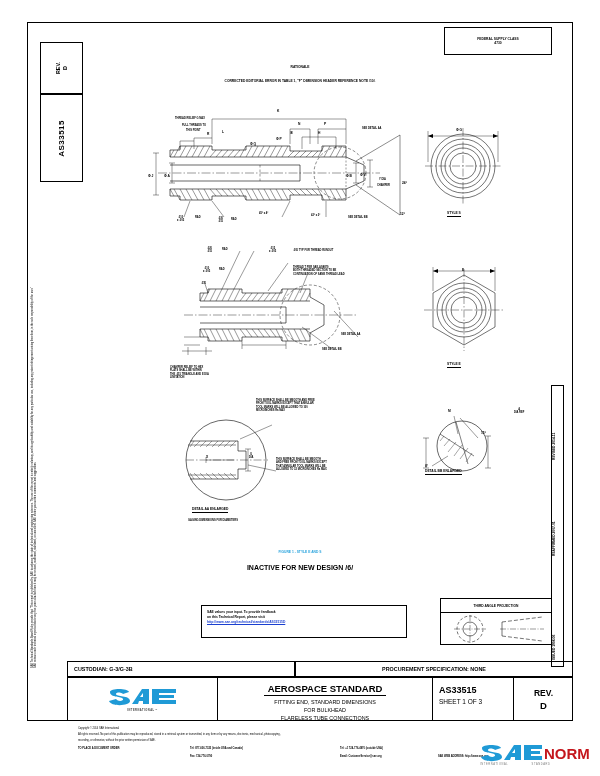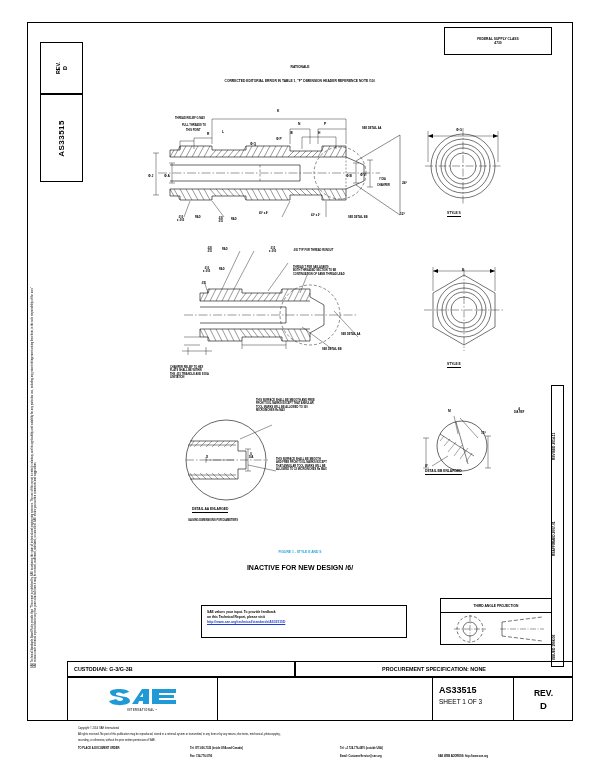--- a/index.html
+++ b/index.html
@@ -330,20 +330,28 @@
 
   <div class="abs ctr" style="left:68px;top:678px;width:149px;height:43px;flex-direction:column;">
     <svg width="70" height="22" viewBox="0 0 70 22">
       <path d="M2 6 C2 2, 20 2, 21 6 L15 8 C13 6, 8 6, 8 8 C8 11, 22 9, 22 15 C22 20, 3 21, 1 15 L8 13 C10 16, 16 15, 15 13 C14 10, 2 12, 2 6 Z" fill="#1f9ad6"></path>
       <path d="M24 18 L34 3 L41 3 L41 18 L35 18 L35 15 L31 15 L30 18 Z M32 11 L35 11 L35 7 Z" fill="#1f9ad6"></path>
       <path d="M44 3 L68 3 L68 7 L51 7 L51 9 L66 9 L66 12 L51 12 L51 14 L68 14 L68 18 L44 18 Z" fill="#1f9ad6"></path>
     </svg>
     <div class="tiny b" style="color:#3b3b3b;letter-spacing:0.5px;margin-top:1px;">INTERNATIONAL™</div>
   </div>
 
+  <div class="abs" style="left:218px;top:678px;width:214px;height:43px;text-align:center;">
+    <div class="b" style="font-size:9.5px;margin-top:3px;border-bottom:1px solid #000;display:inline-block;padding:0 4px 1px 4px;">AEROSPACE STANDARD</div>
+    <div class="md" style="margin-top:3px;line-height:1.45;">
+      <div>FITTING END, STANDARD DIMENSIONS</div>
+      <div>FOR BULKHEAD</div>
+      <div>FLARELESS TUBE CONNECTIONS</div>
+    </div>
+  </div>
 
   <div class="abs" style="left:433px;top:678px;width:80px;height:43px;padding-left:6px;box-sizing:border-box;">
     <div class="b" style="font-size:9px;margin-top:7px;">AS33515</div>
     <div style="font-size:6.5px;margin-top:3px;">SHEET 1 OF 3</div>
   </div>
 
   <div class="abs ctr" style="left:514px;top:678px;width:59px;height:43px;flex-direction:column;">
     <div class="b" style="font-size:8.5px;">REV.</div>
     <div class="b" style="font-size:9.5px;margin-top:2px;">D</div>
   </div>
@@ -351,14 +359,26 @@
   <div class="abs tiny" style="left:78px;top:727px;">Copyright © 2014 SAE International</div>
   <div class="abs tiny" style="left:78px;top:733px;">All rights reserved. No part of this publication may be reproduced, stored in a retrieval system or transmitted, in any form or by any means, electronic, mechanical, photocopying,</div>
   <div class="abs tiny" style="left:78px;top:739px;">recording, or otherwise, without the prior written permission of SAE.</div>
   <div class="abs tiny b" style="left:78px;top:747px;">TO PLACE A DOCUMENT ORDER:</div>
   <div class="abs tiny b" style="left:190px;top:747px;">Tel: 877-606-7323 (inside USA and Canada)</div>
   <div class="abs tiny b" style="left:190px;top:755px;">Fax: 724-776-0790</div>
   <div class="abs tiny b" style="left:340px;top:747px;">Tel: +1 724-776-4970 (outside USA)</div>
   <div class="abs tiny b" style="left:340px;top:755px;">Email: CustomerService@sae.org</div>
   <div class="abs tiny b" style="left:438px;top:755px;">SAE WEB ADDRESS:  http://www.sae.org</div>
 
+  <div class="abs" style="left:480px;top:742px;width:118px;height:30px;">
+    <svg width="118" height="22" viewBox="0 0 118 22">
+      <path d="M2 6 C2 2, 20 2, 21 6 L15 8 C13 6, 8 6, 8 8 C8 11, 22 9, 22 15 C22 20, 3 21, 1 15 L8 13 C10 16, 16 15, 15 13 C14 10, 2 12, 2 6 Z" fill="#1f9ad6"></path>
+      <path d="M24 18 L34 3 L41 3 L41 18 L35 18 L35 15 L31 15 L30 18 Z M32 11 L35 11 L35 7 Z" fill="#1f9ad6"></path>
+      <path d="M44 3 L62 3 L62 7 L51 7 L51 9 L60 9 L60 12 L51 12 L51 14 L62 14 L62 18 L44 18 Z" fill="#1f9ad6"></path>
+      <text x="64" y="17" font-family="Liberation Sans, sans-serif" font-size="15" font-weight="bold" fill="#c4161c">NORM</text>
+    </svg>
+    <div class="tiny" style="color:#7a7a7a;letter-spacing:0.6px;margin-top:-1px;">
+      <span>INTERNATIONAL</span>
+      <span style="margin-left:22px;">STANDARD</span>
+    </div>
+  </div>
 
 </div>
 
 </body></html>

